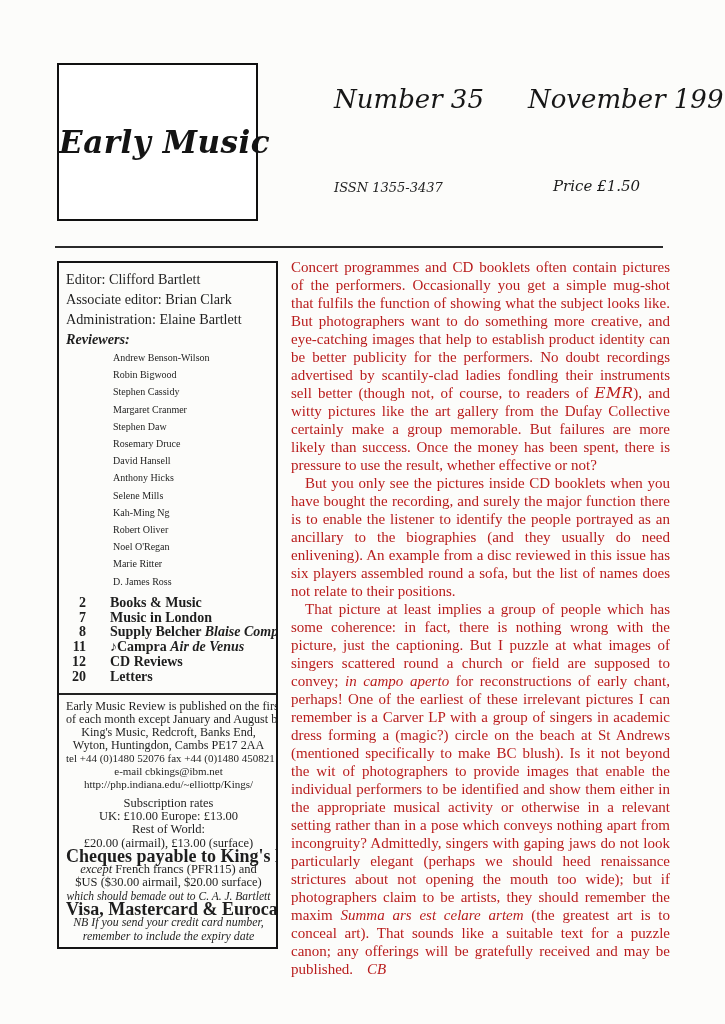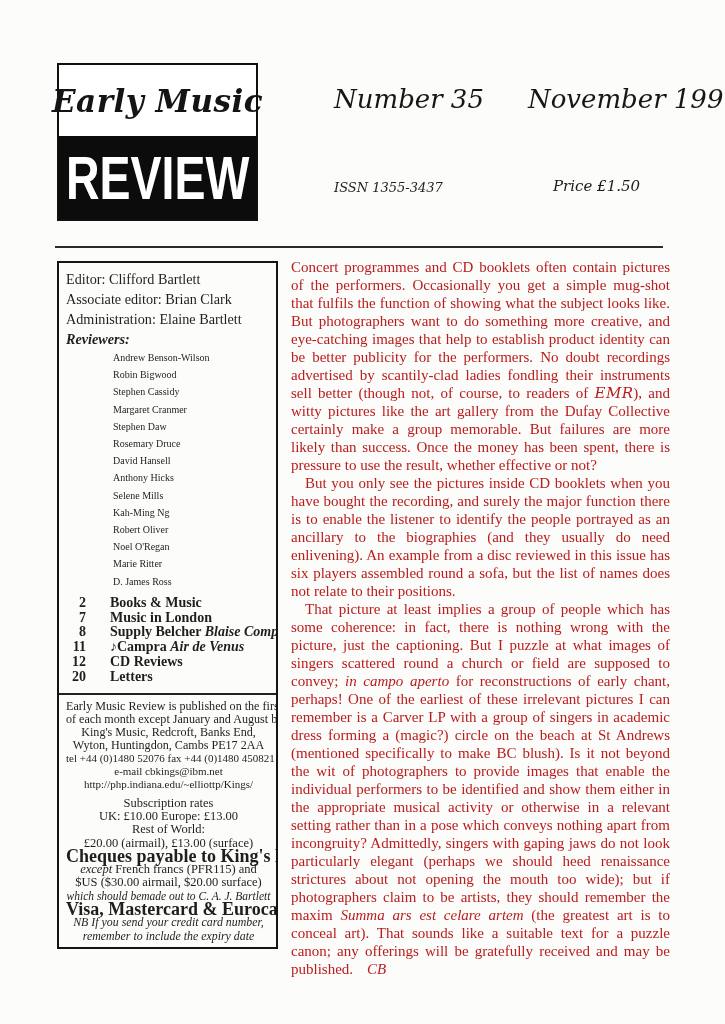--- a/index.html
+++ b/index.html
@@ -12,21 +12,21 @@
   }
   .page{
     position:relative;width:725px;height:1024px;
     background:#fcfcfa;overflow:hidden;
   }
 
   
   .logo-box{
     position:absolute;left:57px;top:63px;width:201px;height:158px;
     border:2px solid #101010;box-sizing:border-box;background:#fff;
-    display:flex;flex-direction:column;
+    display:flex;
   }
   .logo-top{
     flex:0 0 71px;display:flex;align-items:center;justify-content:center;
     font-family:"DejaVu Serif", serif;font-style:italic;font-weight:600;
     font-size:31px;letter-spacing:.5px;color:#141414;white-space:nowrap;
   }
   .logo-bottom{
     flex:1;background:#0c0c0c;display:flex;align-items:center;justify-content:center;
     overflow:hidden;
   }

